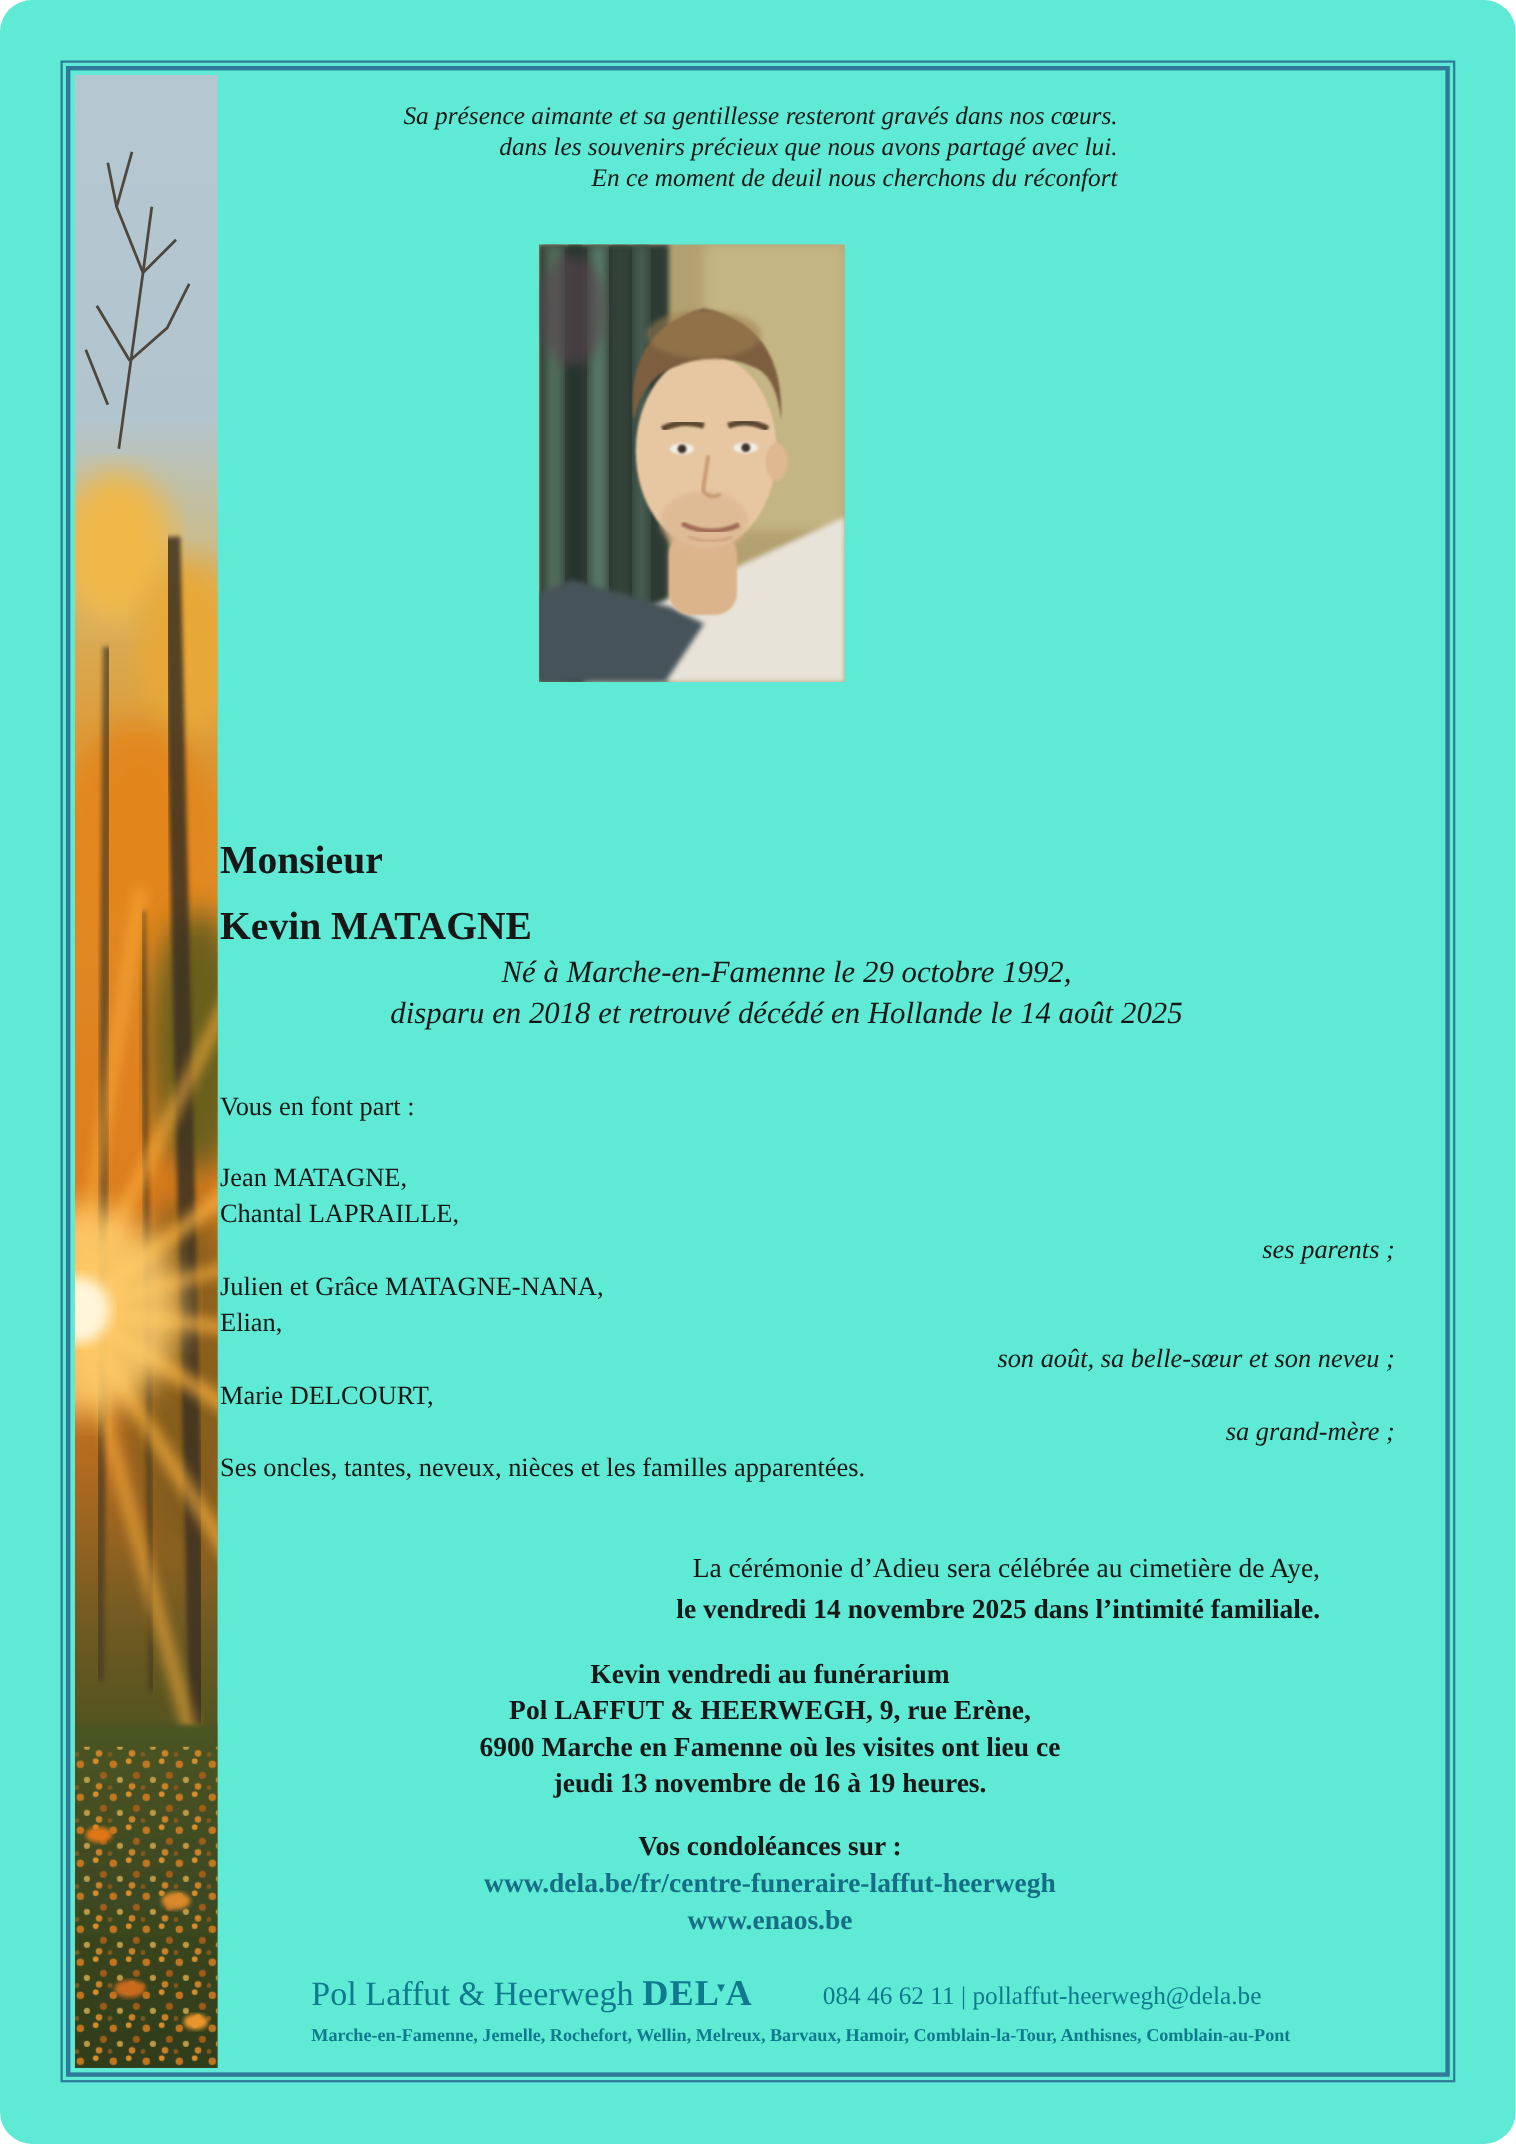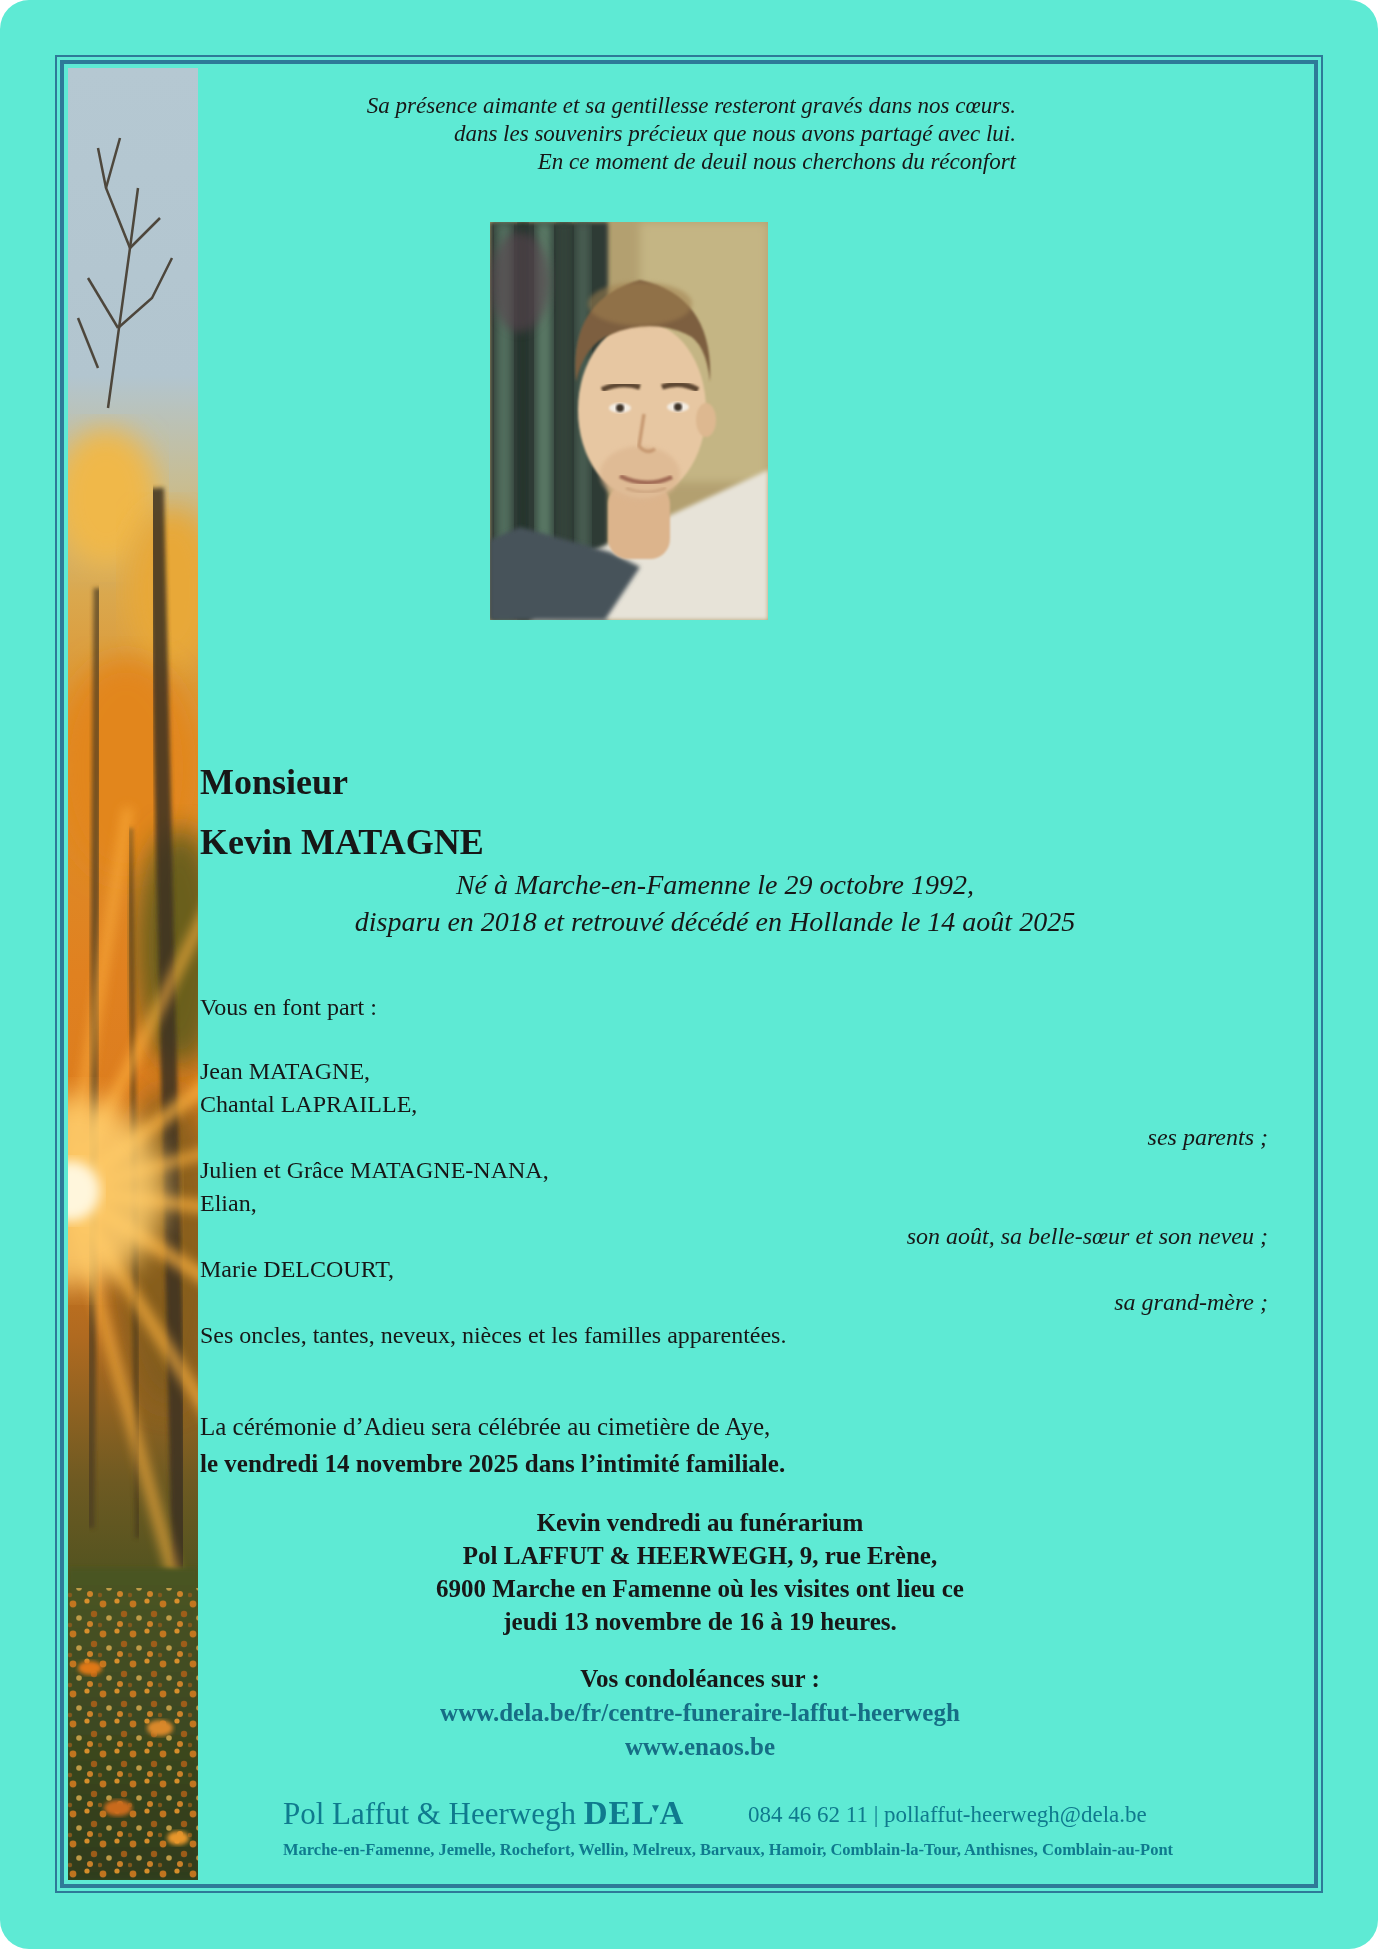--- a/index.html
+++ b/index.html
@@ -26,21 +26,21 @@
   .epigraph{position:absolute;top:92px;right:362px;width:720px;text-align:right;
     font-style:italic;font-size:23px;line-height:28px;}
   .title-block{position:absolute;left:200px;top:752px;width:814px;
     font-weight:bold;font-size:36px;line-height:60px;letter-spacing:0px;}
   .birth-block{position:absolute;left:200px;top:866px;width:1030px;text-align:center;
     font-size:28px;line-height:37px;font-style:italic;}
   .family{position:absolute;left:200px;top:992px;width:1068px;font-size:24px;}
   .family .intro{line-height:30px;margin-bottom:33px;}
   .family .row{line-height:33px;}
   .family .row.right{text-align:right;font-style:italic;}
-  .ceremony{position:absolute;left:200px;top:1408px;width:1000px;text-align:left;
+  .ceremony{position:absolute;left:200px;top:1408px;width:1000px;text-align:right;
     font-size:25px;line-height:37px;}
   .ceremony .b{font-weight:bold;}
   .funerarium{position:absolute;left:200px;top:1506px;width:1000px;text-align:center;
     font-weight:bold;font-size:25px;line-height:33px;}
   .condolences{position:absolute;left:200px;top:1662px;width:1000px;text-align:center;
     font-weight:bold;font-size:25px;line-height:34px;}
   .condolences .link{color:var(--link-teal);}
   
   .footer-brand{position:absolute;left:283px;top:1796px;color:var(--footer-teal);
     font-size:31px;line-height:34px;white-space:nowrap;}

